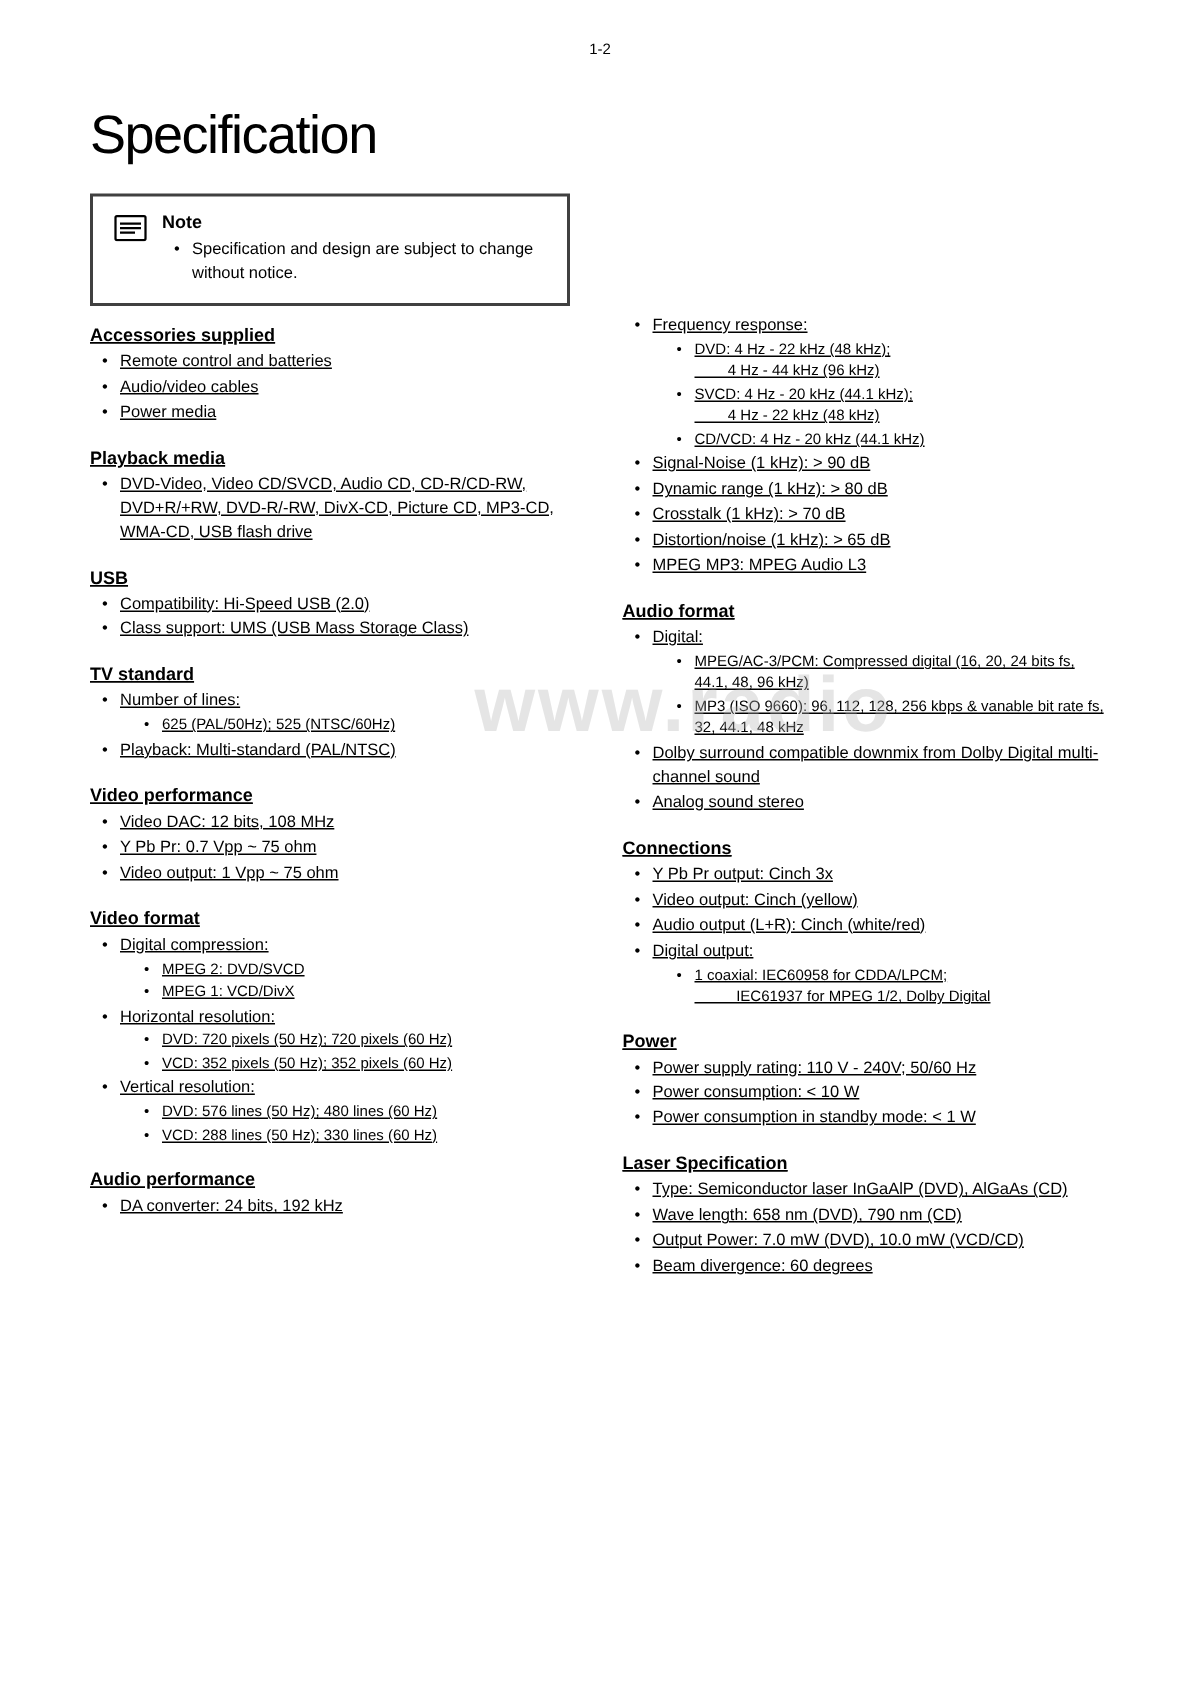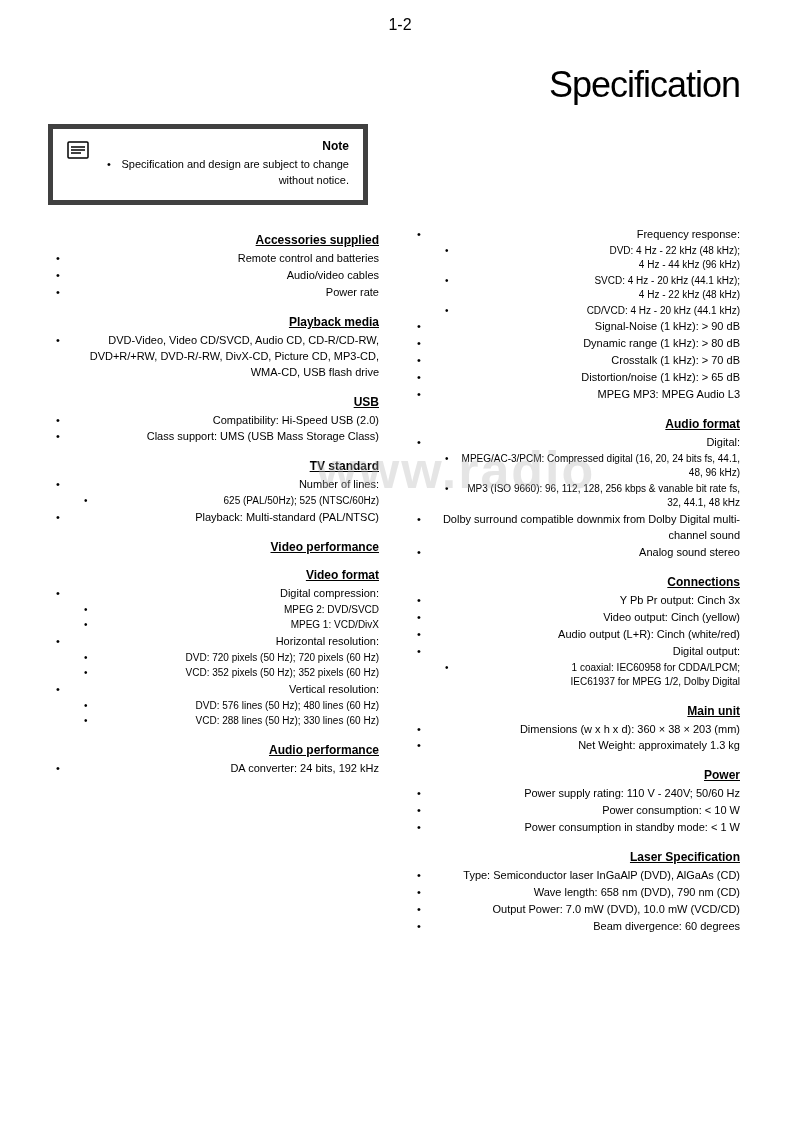--- a/index.html
+++ b/index.html
@@ -7,40 +7,39 @@
       font-family: Arial, Helvetica, sans-serif;
       font-size: 12px;
       color: #000;
       background: #fff;
       width: 800px;
       min-height: 1132px;
       position: relative;
     }
     .page-number {
       text-align: center;
-      padding: 16px 0 10px 0;
-      font-size: 16px;
+      padding: 28px 0 10px 0;
+      font-size: 10px;
     }
     .page-content {
-      padding: 10px 60px 40px 48px;
-      text-align: right;
+      padding: 10px 60px 40px 60px;
     }
     h1.spec-title {
       font-size: 36px;
       font-weight: 300;
       letter-spacing: -1px;
       margin-bottom: 18px;
       margin-top: 10px;
     }
     .note-box {
       display: flex;
       align-items: flex-start;
-      border: 5px solid #404040;
+      border: 2px solid #404040;
       padding: 10px 14px;
-      margin-bottom: 22px;
+      margin-bottom: 6px;
       max-width: 320px;
     }
     .note-icon {
       margin-right: 10px;
       margin-top: 2px;
       font-size: 18px;
       line-height: 1;
     }
     .note-header {
       font-weight: bold;
@@ -53,20 +52,21 @@
     }
     .col-left {
       flex: 1;
       max-width: 340px;
     }
     .col-right {
       flex: 1;
     }
     .section {
       margin-bottom: 14px;
+      text-decoration: underline;
     }
     .section-title {
       font-weight: bold;
       font-size: 12px;
       margin-bottom: 4px;
       margin-top: 6px;
       text-decoration: underline;
     }
     ul.spec-list {
       list-style: none;
@@ -143,21 +143,21 @@
   </div>
 
   <div class="two-col">
     <div class="col-left">
 
       <div class="section">
         <div class="section-title">Accessories supplied</div>
         <ul class="spec-list">
           <li>Remote control and batteries</li>
           <li>Audio/video cables</li>
-          <li>Power rate</li>
+          <li>Power media</li>
         </ul>
       </div>
 
       <div class="section">
         <div class="section-title">Playback media</div>
         <ul class="spec-list">
           <li>DVD-Video, Video CD/SVCD, Audio CD, CD-R/CD-RW, DVD+R/+RW, DVD-R/-RW, DivX-CD, Picture CD, MP3-CD, WMA-CD, USB flash drive</li>
         </ul>
       </div>
 
@@ -176,20 +176,25 @@
             <ul>
               <li>625 (PAL/50Hz); 525 (NTSC/60Hz)</li>
             </ul>
           </li>
           <li>Playback: Multi-standard (PAL/NTSC)</li>
         </ul>
       </div>
 
       <div class="section">
         <div class="section-title">Video performance</div>
+        <ul class="spec-list">
+          <li>Video DAC: 12 bits, 108 MHz</li>
+          <li>Y Pb Pr: 0.7 Vpp ~ 75 ohm</li>
+          <li>Video output: 1 Vpp ~ 75 ohm</li>
+        </ul>
       </div>
 
       <div class="section">
         <div class="section-title">Video format</div>
         <ul class="spec-list">
           <li>Digital compression:
             <ul>
               <li>MPEG 2: DVD/SVCD</li>
               <li>MPEG 1: VCD/DivX</li>
             </ul>
@@ -257,27 +262,20 @@
           <li>Video output: Cinch (yellow)</li>
           <li>Audio output (L+R): Cinch (white/red)</li>
           <li>Digital output:
             <ul>
               <li>1 coaxial: IEC60958 for CDDA/LPCM;<br>&nbsp;&nbsp;&nbsp;&nbsp;&nbsp;&nbsp;&nbsp;&nbsp;&nbsp;&nbsp;IEC61937 for MPEG 1/2, Dolby Digital</li>
             </ul>
           </li>
         </ul>
       </div>
 
-      <div class="section">
-        <div class="section-title">Main unit</div>
-        <ul class="spec-list">
-          <li>Dimensions (w x h x d): 360 × 38 × 203 (mm)</li>
-          <li>Net Weight: approximately 1.3 kg</li>
-        </ul>
-      </div>
 
       <div class="section">
         <div class="section-title">Power</div>
         <ul class="spec-list">
           <li>Power supply rating: 110 V - 240V; 50/60 Hz</li>
           <li>Power consumption: &lt; 10 W</li>
           <li>Power consumption in standby mode: &lt; 1 W</li>
         </ul>
       </div>
 

